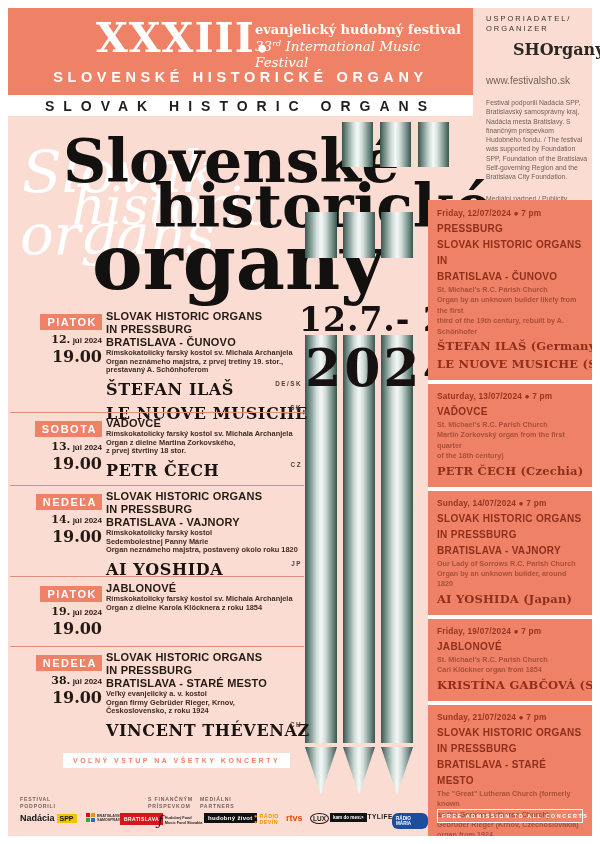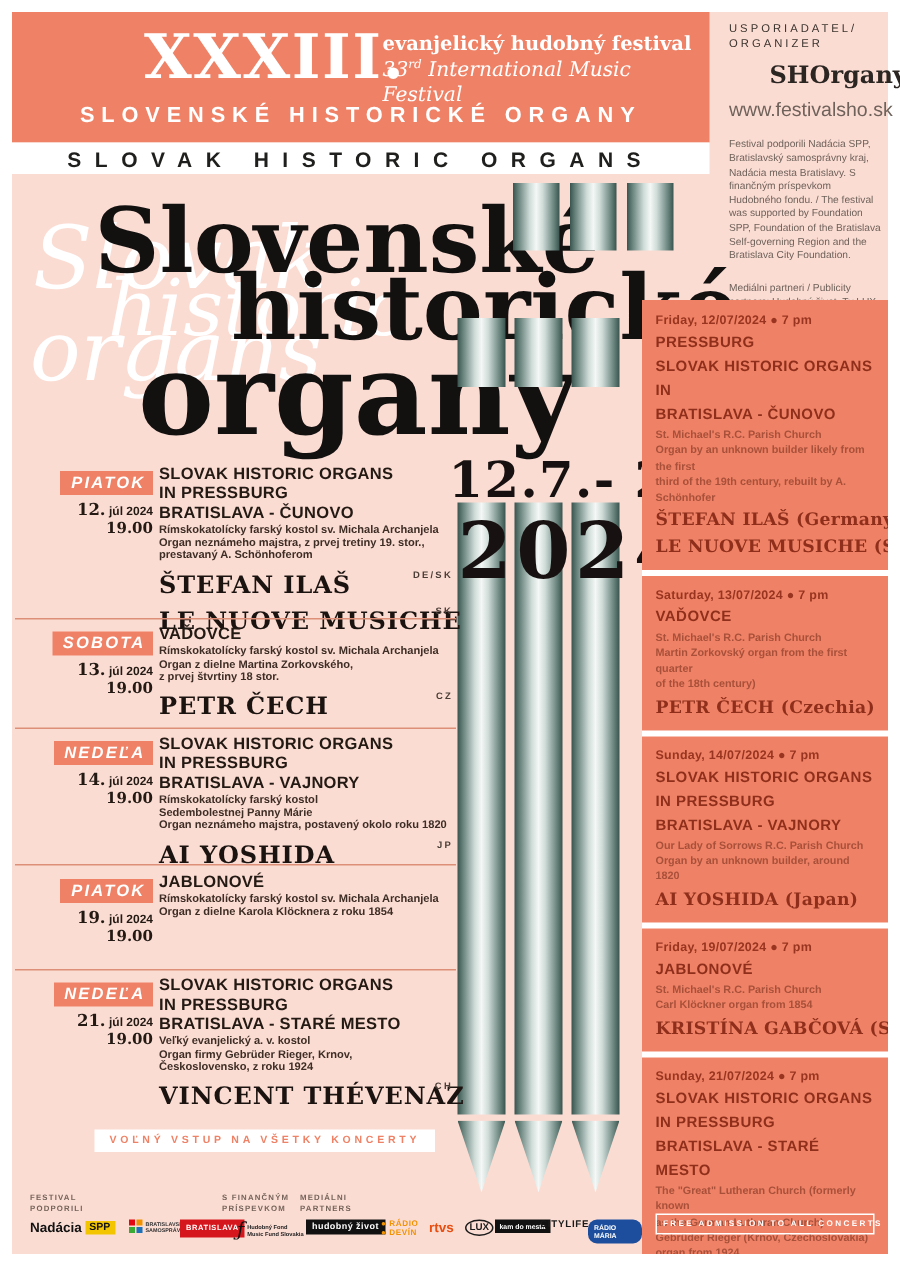--- a/index.html
+++ b/index.html
@@ -15,21 +15,21 @@
   .fest-en { font-family:"DejaVu Serif", serif; font-style:italic; font-size:13.5px; margin-top:1px; }
   .fest-en sup { font-size:8px; }
   .band-title-sk { position:absolute; left:0; top:61px; width:465px; text-align:center; color:#fff; font-weight:bold; font-size:14.5px; letter-spacing:4.6px; white-space:nowrap; }
   .band-white { position:absolute; left:0; top:87px; width:465px; height:21px; background:#ffffff; }
   .band-title-en { position:absolute; left:0; top:3px; width:465px; text-align:center; color:#1f1f1d; font-weight:bold; font-size:14px; letter-spacing:9px; white-space:nowrap; }
 
   
   .sidebar { position:absolute; left:478px; top:6px; width:102px; color:#35302c; }
   .org-label { font-size:7.5px; font-weight:normal; letter-spacing:2px; line-height:9.5px; color:#3a332e; }
   .org-name { font-family:"DejaVu Serif", serif; font-weight:bold; font-size:16px; margin-top:7px; color:#2c2623;margin-left:27px; }
-  .org-web { font-size:13px; margin-top:6px; color:#6e625a; }
+  .org-web { font-size:10px; margin-top:16px; color:#6e625a; }
   .org-para { font-size:6.8px; line-height:9.3px; margin-top:12px; color:#6e625a; }
 
   
   .ghost { position:absolute; color:#ffffff; font-family:"DejaVu Serif", serif; font-style:italic; z-index:1; }
   .g0 { left:14px; top:130px; font-size:58px; }
   .g1 { left:64px; top:168px; font-size:52px; }
   .g2 { left:12px; top:194px; font-size:56px; }
   .title-line { position:absolute; z-index:2; color:#131010; font-family:"DejaVu Serif", serif; font-weight:bold; }
   .tl0 { left:55px; top:118px; font-size:60px; }
   .tl1 { left:146px; top:163px; font-size:60px; }
@@ -49,24 +49,24 @@
   .tip { position:absolute; width:32px; height:48px; top:739px; clip-path:polygon(0 0,100% 0,50% 100%); background:linear-gradient(90deg,#39544e 0%,#6a847e 12%,#cfdcd8 36%,#f4f8f6 50%,#cfdcd8 64%,#6a847e 88%,#39544e 100%); z-index:3; }
   .tip-0 { left:297px; } .tip-1 { left:335px; } .tip-2 { left:373px; }
 
   
   .date-range { position:absolute; left:291px; top:292px; z-index:4; font-family:"DejaVu Serif", serif; font-weight:bold; color:#171211; font-size:33px; letter-spacing:1px; }
   .date-year { position:absolute; left:297px; top:329px; z-index:4; font-family:"DejaVu Serif", serif; font-weight:bold; color:#171211; font-size:52px; letter-spacing:3px; }
 
   
   .ev { position:absolute; left:2px; width:292px; color:#241a14; z-index:5; }
   .ev-head { position:absolute; left:0; top:2px; width:92px; text-align:right; }
-  .badge { display:inline-block; background:#ef8266; color:#ffffff; font-weight:bold; font-size:11px; letter-spacing:1.5px; padding:2px 5px 2px 7px;font-style:italic; }
+  .badge { display:inline-block; background:#ef8266; color:#ffffff; font-weight:bold; font-size:11px; letter-spacing:1.5px; padding:2px 5px 2px 7px; }
   .ev-date { margin-top:3px; font-weight:bold; font-size:8px; color:#241a14; }
   .ev-date .num { font-size:11px; font-family:"DejaVu Serif", serif; }
-  .ev-time { font-weight:bold; font-size:10px; font-family:"DejaVu Serif", serif; margin-top:1px; }
+  .ev-time { font-weight:bold; font-size:16px; font-family:"DejaVu Serif", serif; margin-top:1px; }
   .ev-body { margin-left:96px; }
   .t { font-weight:bold; font-size:11px; line-height:13px; letter-spacing:0.2px; }
   .s { font-size:7.4px; line-height:8.6px; color:#3d2d24; font-weight:bold; }
   .s:first-of-type { margin-top:2px; }
   .perf { display:flex; justify-content:space-between; align-items:baseline; margin-top:5px; width:196px; }
   .perf-name { font-family:"DejaVu Serif", serif; font-weight:bold; font-size:16px; letter-spacing:0.6px; white-space:nowrap; color:#1b1310; }
   .perf-code { font-size:6.3px; font-weight:bold; letter-spacing:1.5px; color:#4a3e36; position:absolute; right:0; }
   .perf { position:relative; width:100%; padding-right:4px; }
   .divider { position:absolute; left:2px; width:294px; height:1px; background:#dd9077; z-index:5; }
 
@@ -228,21 +228,21 @@
       <div class="t">JABLONOVÉ</div>
       <div class="s">Rímskokatolícky farský kostol sv. Michala Archanjela</div>
       <div class="s">Organ z dielne Karola Klöcknera z roku 1854</div>
     </div>
   </div>
   <div class="divider" style="top:638px;"></div>
 
   <div class="ev" style="top:643px;">
     <div class="ev-head">
       <span class="badge">NEDEĽA</span>
-      <div class="ev-date"><span class="num">21.</span> <span>júl 2024</span></div>
+      <div class="ev-date"><span class="num">38.</span> <span>júl 2024</span></div>
       <div class="ev-time">19.00</div>
     </div>
     <div class="ev-body">
       <div class="t">SLOVAK HISTORIC ORGANS</div>
       <div class="t">IN PRESSBURG</div>
       <div class="t">BRATISLAVA - STARÉ MESTO</div>
       <div class="s">Veľký evanjelický a. v. kostol</div>
       <div class="s">Organ firmy Gebrüder Rieger, Krnov,</div>
       <div class="s">Československo, z roku 1924</div>
       <div class="perf">

